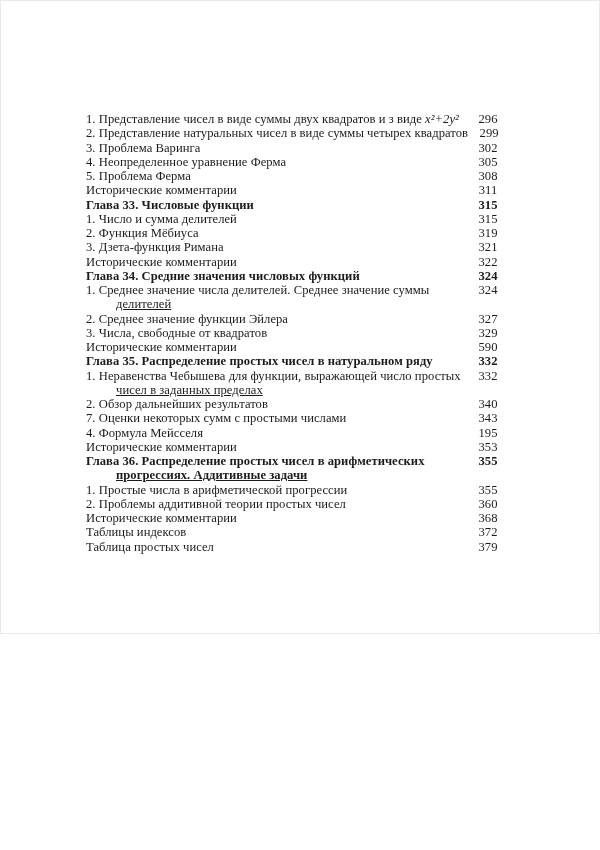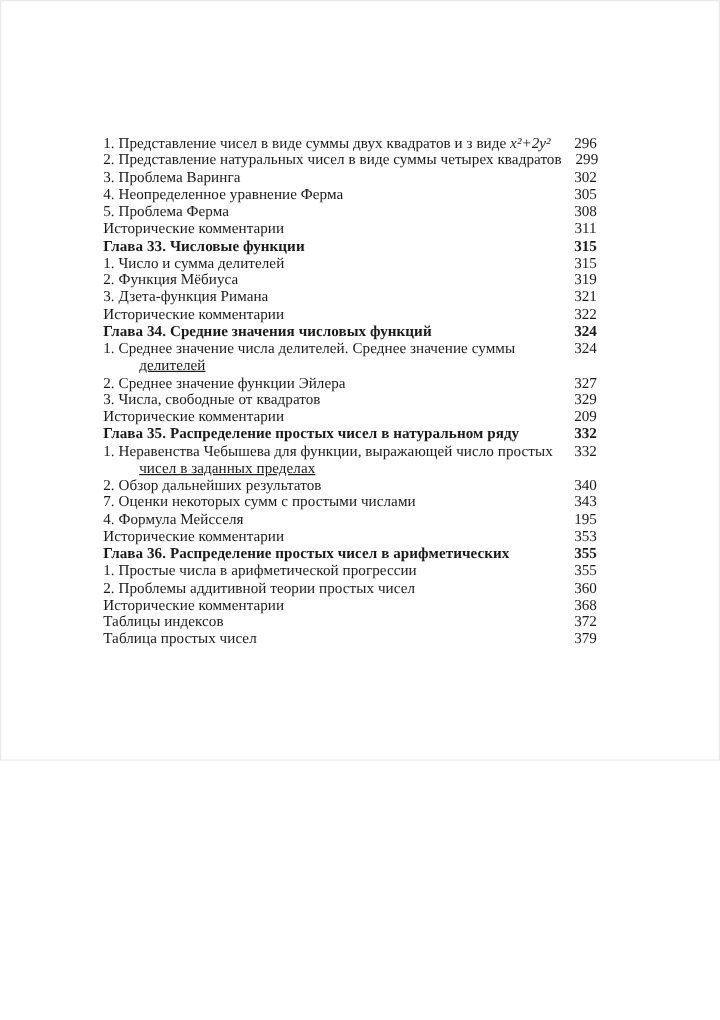--- a/index.html
+++ b/index.html
@@ -110,21 +110,21 @@
       <div class="toc-row">
     <span class="toc-label"><span class="lbl-text">2. Среднее значение функции Эйлера</span></span>
     <span class="toc-page">327</span>
   </div>
       <div class="toc-row">
     <span class="toc-label"><span class="lbl-text">3. Числа, свободные от квадратов</span></span>
     <span class="toc-page">329</span>
   </div>
       <div class="toc-row">
     <span class="toc-label"><span class="lbl-text">Исторические комментарии</span></span>
-    <span class="toc-page">209</span>
+    <span class="toc-page">590</span>
   </div>
       <div class="toc-row bold">
     <span class="toc-label"><span class="lbl-text">Глава 35. Распределение простых чисел в натуральном ряду</span></span>
     <span class="toc-page">332</span>
   </div>
       <div class="toc-row">
     <span class="toc-label"><span class="lbl-text">1. Неравенства Чебышева для функции, выражающей число простых</span></span>
     <span class="toc-page">332</span>
   </div>
       <div class="toc-row indent">
@@ -144,20 +144,24 @@
     <span class="toc-page">195</span>
   </div>
       <div class="toc-row">
     <span class="toc-label"><span class="lbl-text">Исторические комментарии</span></span>
     <span class="toc-page">353</span>
   </div>
       <div class="toc-row bold">
     <span class="toc-label"><span class="lbl-text">Глава 36. Распределение простых чисел в арифметических</span></span>
     <span class="toc-page">355</span>
   </div>
+      <div class="toc-row bold indent">
+    <span class="toc-label"><span class="lbl-text">прогрессиях. Аддитивные задачи</span></span>
+    <span class="toc-page"></span>
+  </div>
       <div class="toc-row">
     <span class="toc-label"><span class="lbl-text">1. Простые числа в арифметической прогрессии</span></span>
     <span class="toc-page">355</span>
   </div>
       <div class="toc-row">
     <span class="toc-label"><span class="lbl-text">2. Проблемы аддитивной теории простых чисел</span></span>
     <span class="toc-page">360</span>
   </div>
       <div class="toc-row">
     <span class="toc-label"><span class="lbl-text">Исторические комментарии</span></span>

